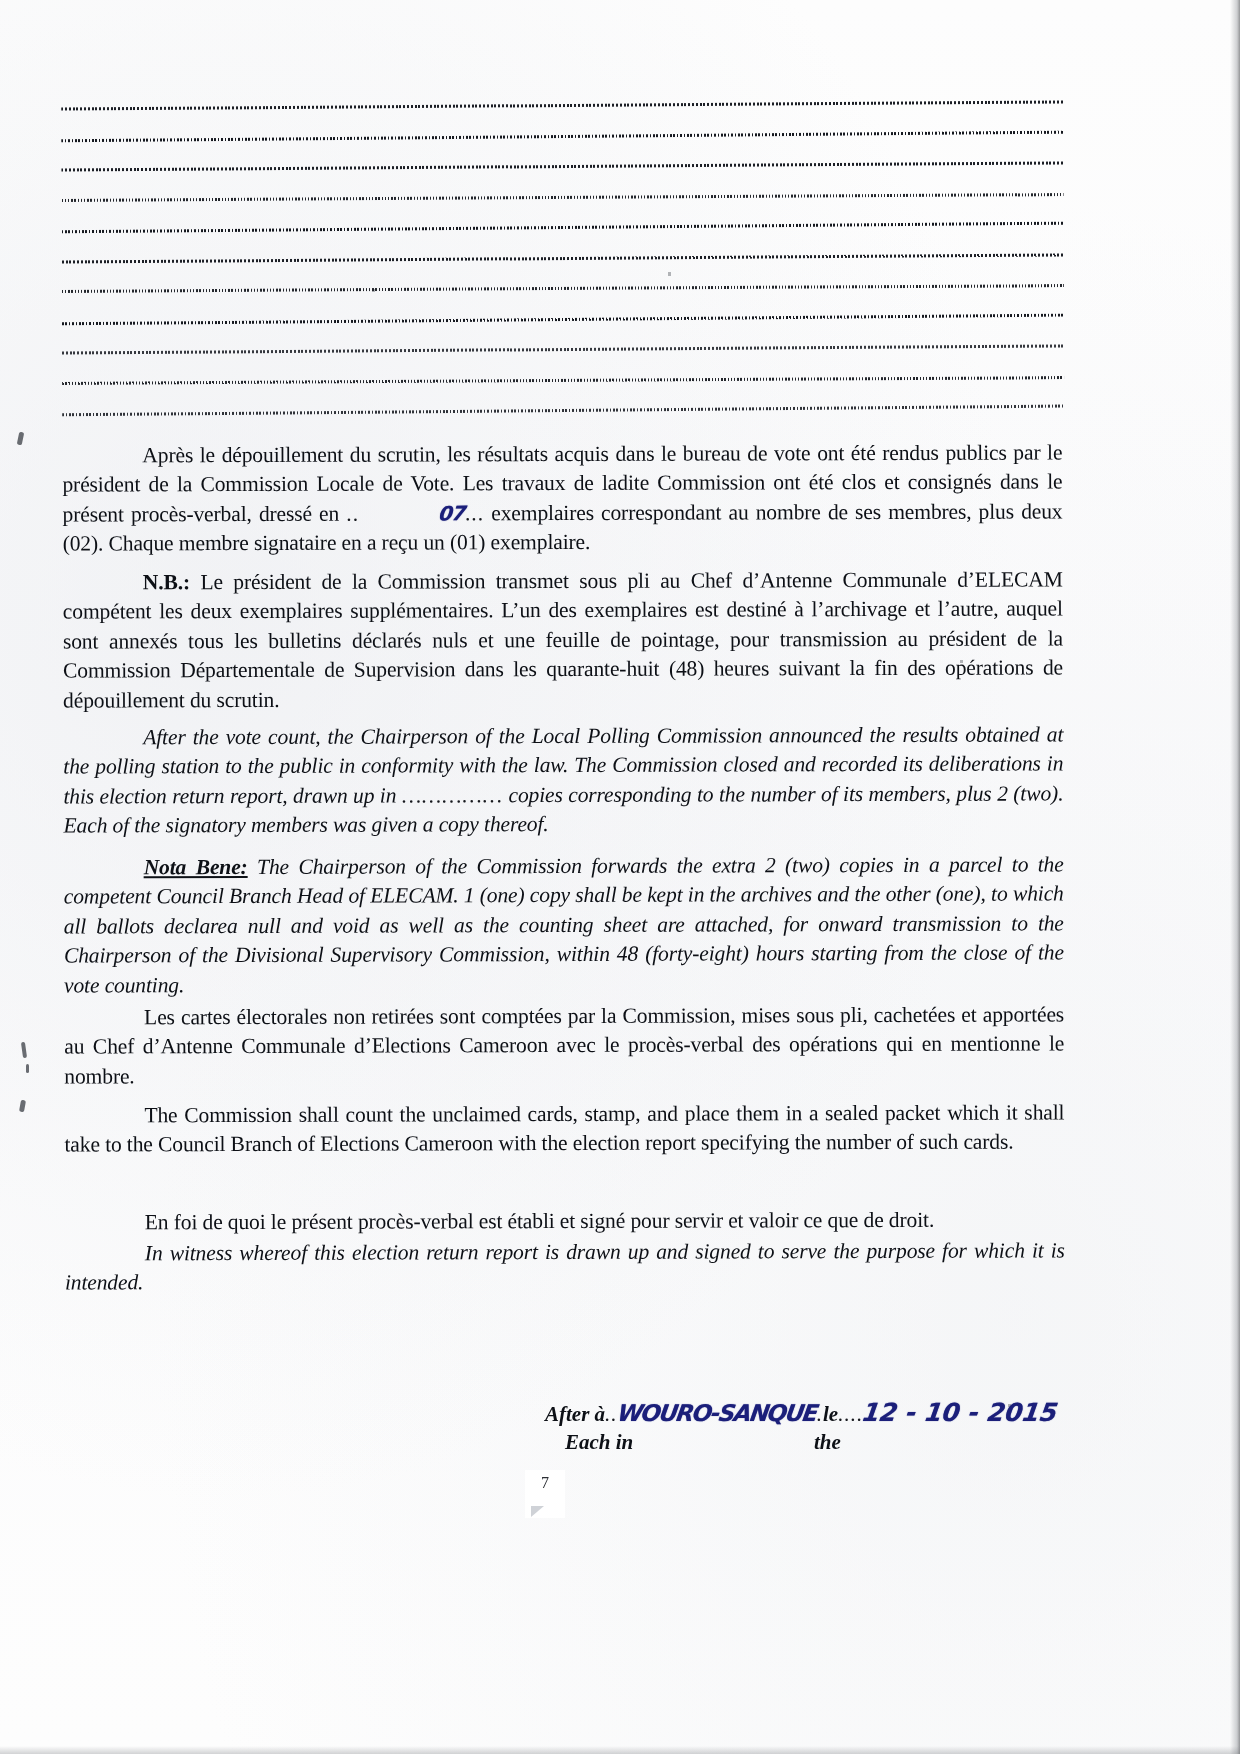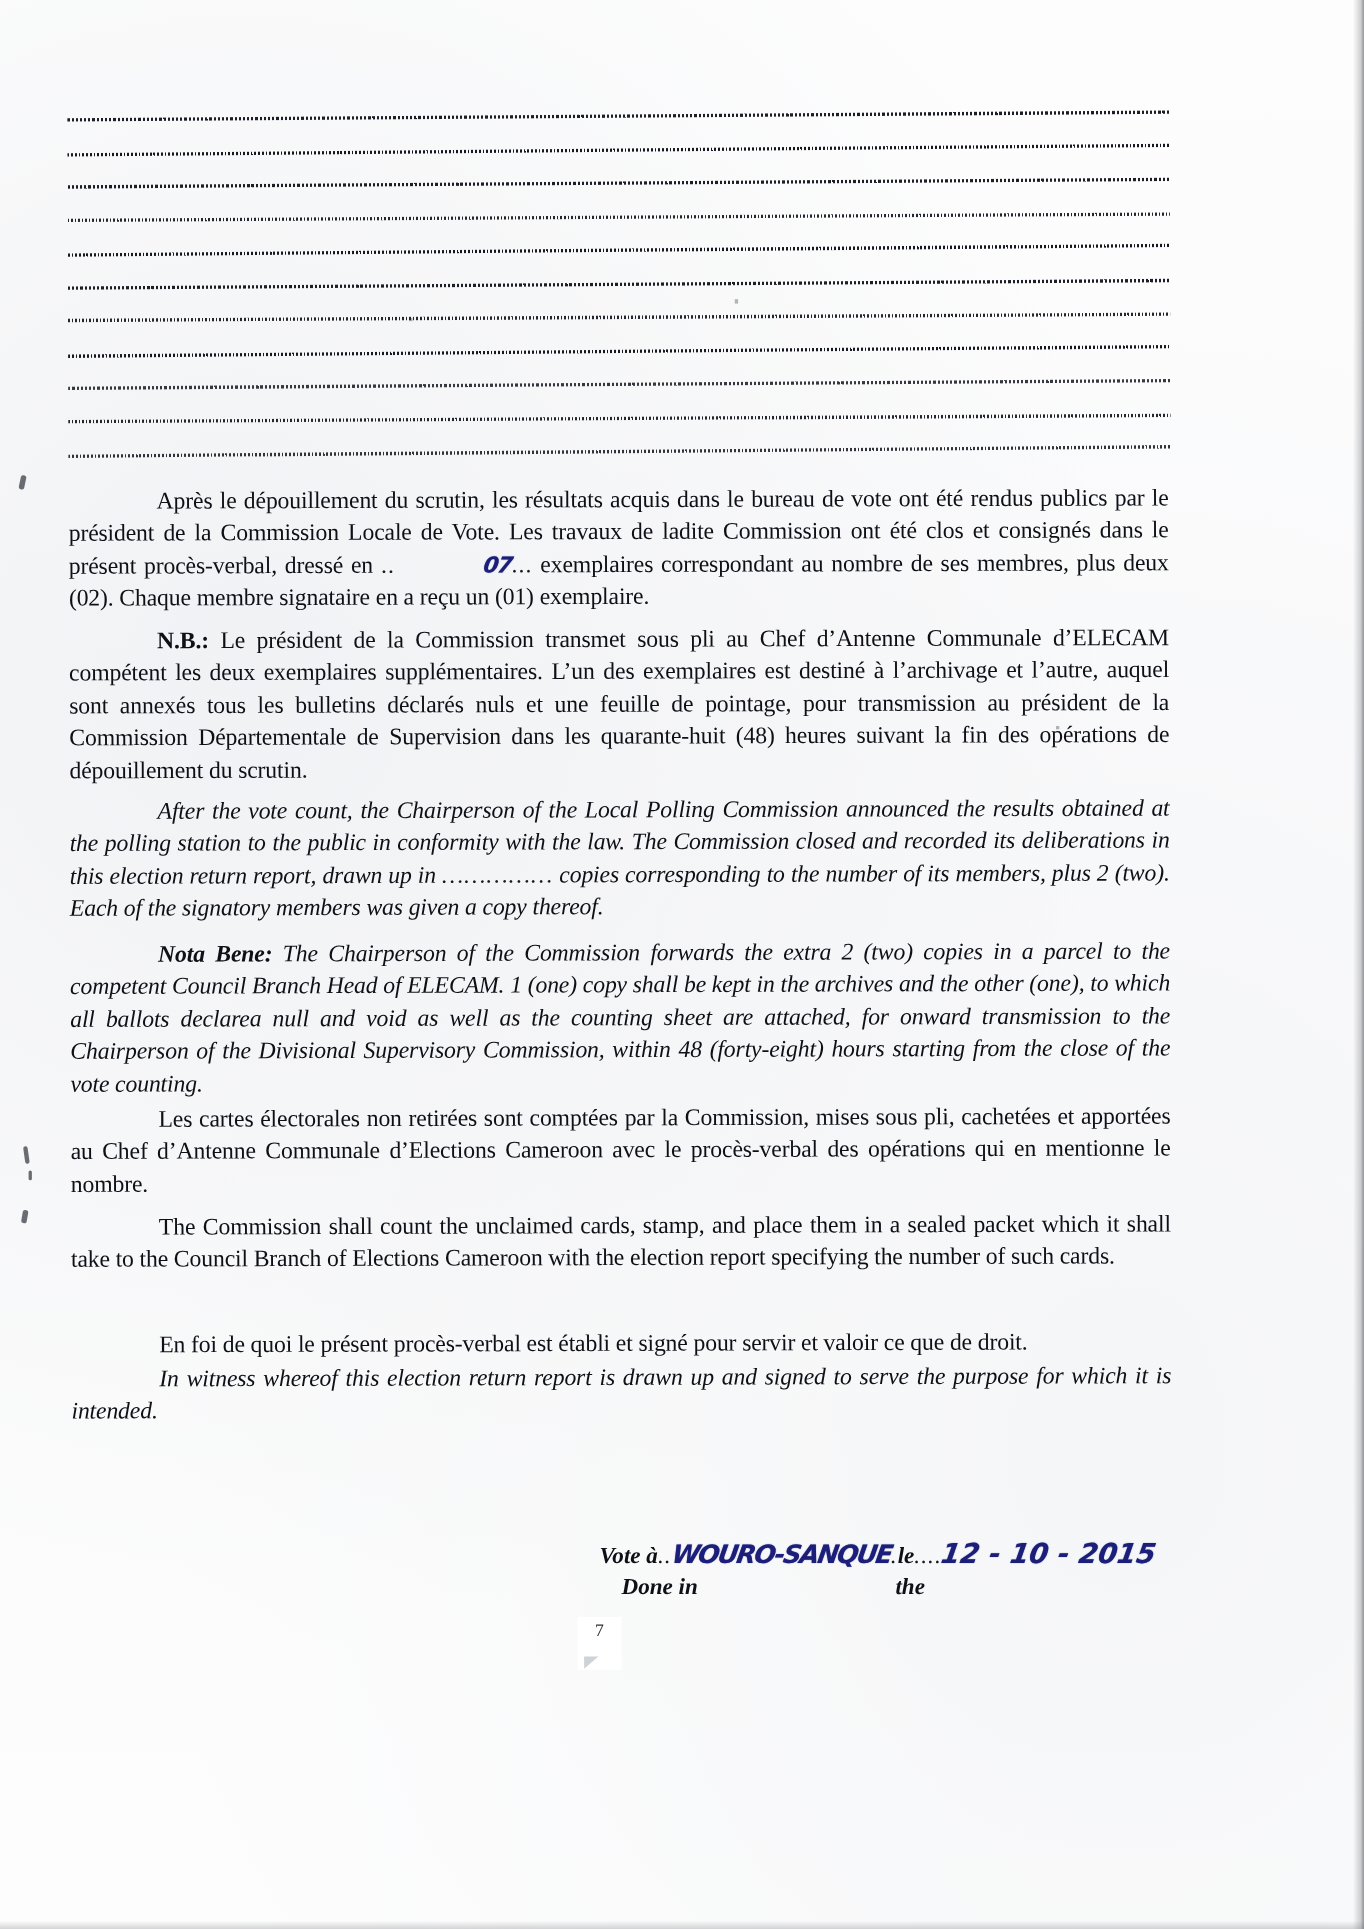--- a/index.html
+++ b/index.html
@@ -63,21 +63,21 @@
     font-size:21.6px;
     line-height:29.5px;
     letter-spacing:-0.15px;
     text-indent:80px;
   }
   .para b { font-weight:bold; }
   .italic {
     font-style:italic;
     font-family:"Liberation Serif", serif;
   }
-  .italic b { font-weight:bold; font-style:italic; }
+  .italic b { font-weight:bold; font-style:italic;text-decoration:underline; }
 
   
   .content { transform:rotate(-0.18deg); transform-origin:50% 20%; }
 
   .p1 { top:418px; }
   .p2 { top:545px; }
   .p3 { top:700px; }
   .p4 { top:830px; }
   .p5 { top:980px; }
   .p6 { top:1078px; }
@@ -222,24 +222,24 @@
     <p class="para p5">Les cartes électorales non retirées sont comptées par la Commission, mises sous pli, cachetées et apportées au Chef d’Antenne Communale d’Elections Cameroon avec le procès-verbal des opérations qui en mentionne le nombre.</p>
 
     <p class="para p6">The Commission shall count the unclaimed cards, stamp, and place them in a sealed packet which it shall take to the Council Branch of Elections Cameroon with the election report specifying the number of such cards.</p>
 
     <p class="para p7">En foi de quoi le présent procès-verbal est établi et signé pour servir et valoir ce que de droit.</p>
 
     <p class="para p8 italic">In witness whereof this election return report is drawn up and signed to serve the purpose for which it is intended.</p>
 
   </div>
 
-  <div class="sig"><b>Vote à</b><span class="dots-inline">..</span><span class="ink place">WOURO-SANQUE</span><span class="dots-inline">.</span><b>le</b><span class="dots-inline">....</span><span class="ink date">12 - 10 - 2015</span></div>
+  <div class="sig"><b>After à</b><span class="dots-inline">..</span><span class="ink place">WOURO-SANQUE</span><span class="dots-inline">.</span><b>le</b><span class="dots-inline">....</span><span class="ink date">12 - 10 - 2015</span></div>
 
   <div class="sig-labels">
-    <span class="done">Done in</span>
+    <span class="done">Each in</span>
     <span class="the">the</span>
   </div>
 
   <div class="pageno">
     <span>7</span>
     <span class="fold"></span>
   </div>
 
 </div>
 

